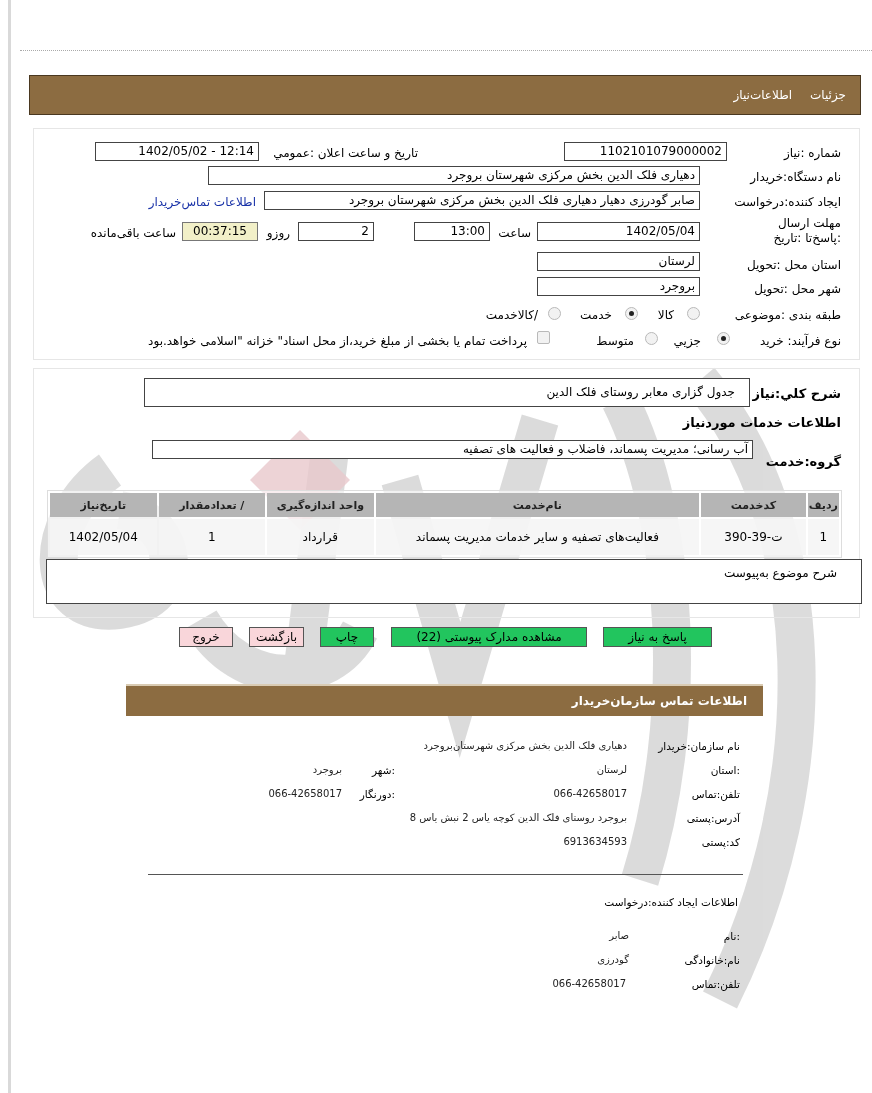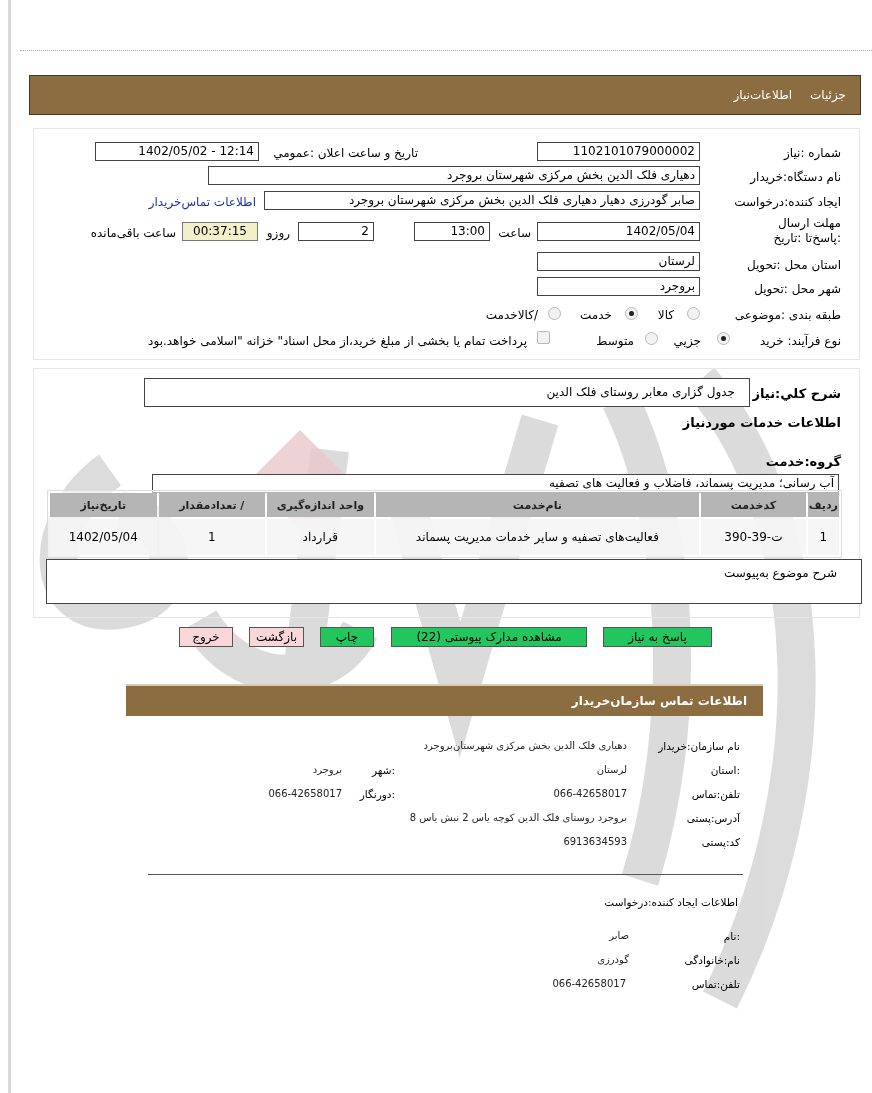--- a/index.html
+++ b/index.html
@@ -82,21 +82,21 @@
 </svg>
 
 <div class="header-bar">
   <span>جزئیات</span>
   <span>اطلاعات‌نیاز</span>
 </div>
 
 <div class="panel p1"></div>
 
 <span class="abs lbl" style="right:31px; top:146px;">شماره :نیاز</span>
-<div class="box ltr-num" style="left:537px; top:142px; width:163px;">1102101079000002</div>
+<div class="box ltr-num" style="left:564px; top:142px; width:163px;">1102101079000002</div>
 <span class="abs lbl" style="right:454px; top:146px;">تاریخ و ساعت اعلان :عمومي</span>
 <div class="box ltr-num" style="left:95px; top:142px; width:164px;">1402/05/02 - 12:14</div>
 
 <span class="abs lbl" style="right:31px; top:170px;">نام دستگاه:خریدار</span>
 <div class="box" style="left:208px; top:166px; width:492px;">دهیاری فلک الدین بخش مرکزی شهرستان بروجرد</div>
 
 <span class="abs lbl" style="right:31px; top:195px;">ایجاد کننده:درخواست</span>
 <div class="box" style="left:264px; top:191px; width:436px;">صابر گودرزی دهیار دهیاری فلک الدین بخش مرکزی شهرستان بروجرد</div>
 <span class="abs lbl link" style="right:616px; top:195px;">اطلاعات تماس‌خریدار</span>
 
@@ -128,21 +128,21 @@
 <span class="radio" style="left:645px; top:332px;"></span>
 <span class="abs lbl" style="right:238px; top:334px;">متوسط</span>
 <span class="check" style="left:537px; top:331px;"></span>
 <span class="abs lbl" style="right:345px; top:334px;">پرداخت تمام یا بخشی از مبلغ خرید،از محل اسناد" خزانه "اسلامی خواهد.بود</span>
 
 <div class="panel p2"></div>
 <span class="abs bold" style="right:31px; top:386px; font-size:13px;">شرح کلي:نیاز</span>
 <div class="box" style="left:144px; top:378px; width:606px; height:29px; line-height:25px; padding-right:14px;">جدول گزاری معابر روستای فلک الدین</div>
 <span class="abs bold" style="right:31px; top:415px; font-size:13px;">اطلاعات خدمات موردنیاز</span>
 <span class="abs bold" style="right:31px; top:454px; font-size:13px;">گروه:خدمت</span>
-<div class="box" style="left:152px; top:474px; width:687px;">آب رسانی؛ مدیریت پسماند، فاضلاب و فعالیت های تصفیه</div>
+<div class="box" style="left:152px; top:440px; width:601px;">آب رسانی؛ مدیریت پسماند، فاضلاب و فعالیت های تصفیه</div>
 
 <table class="svc">
   <thead>
     <tr>
       <th style="width:28px;">ردیف</th>
       <th style="width:104px;">کدخدمت</th>
       <th style="width:322px;">نام‌خدمت</th>
       <th style="width:106px;">واحد اندازه‌گیری</th>
       <th style="width:106px;">/ تعدادمقدار</th>
       <th style="width:106px;">تاریخ‌نیاز</th>

